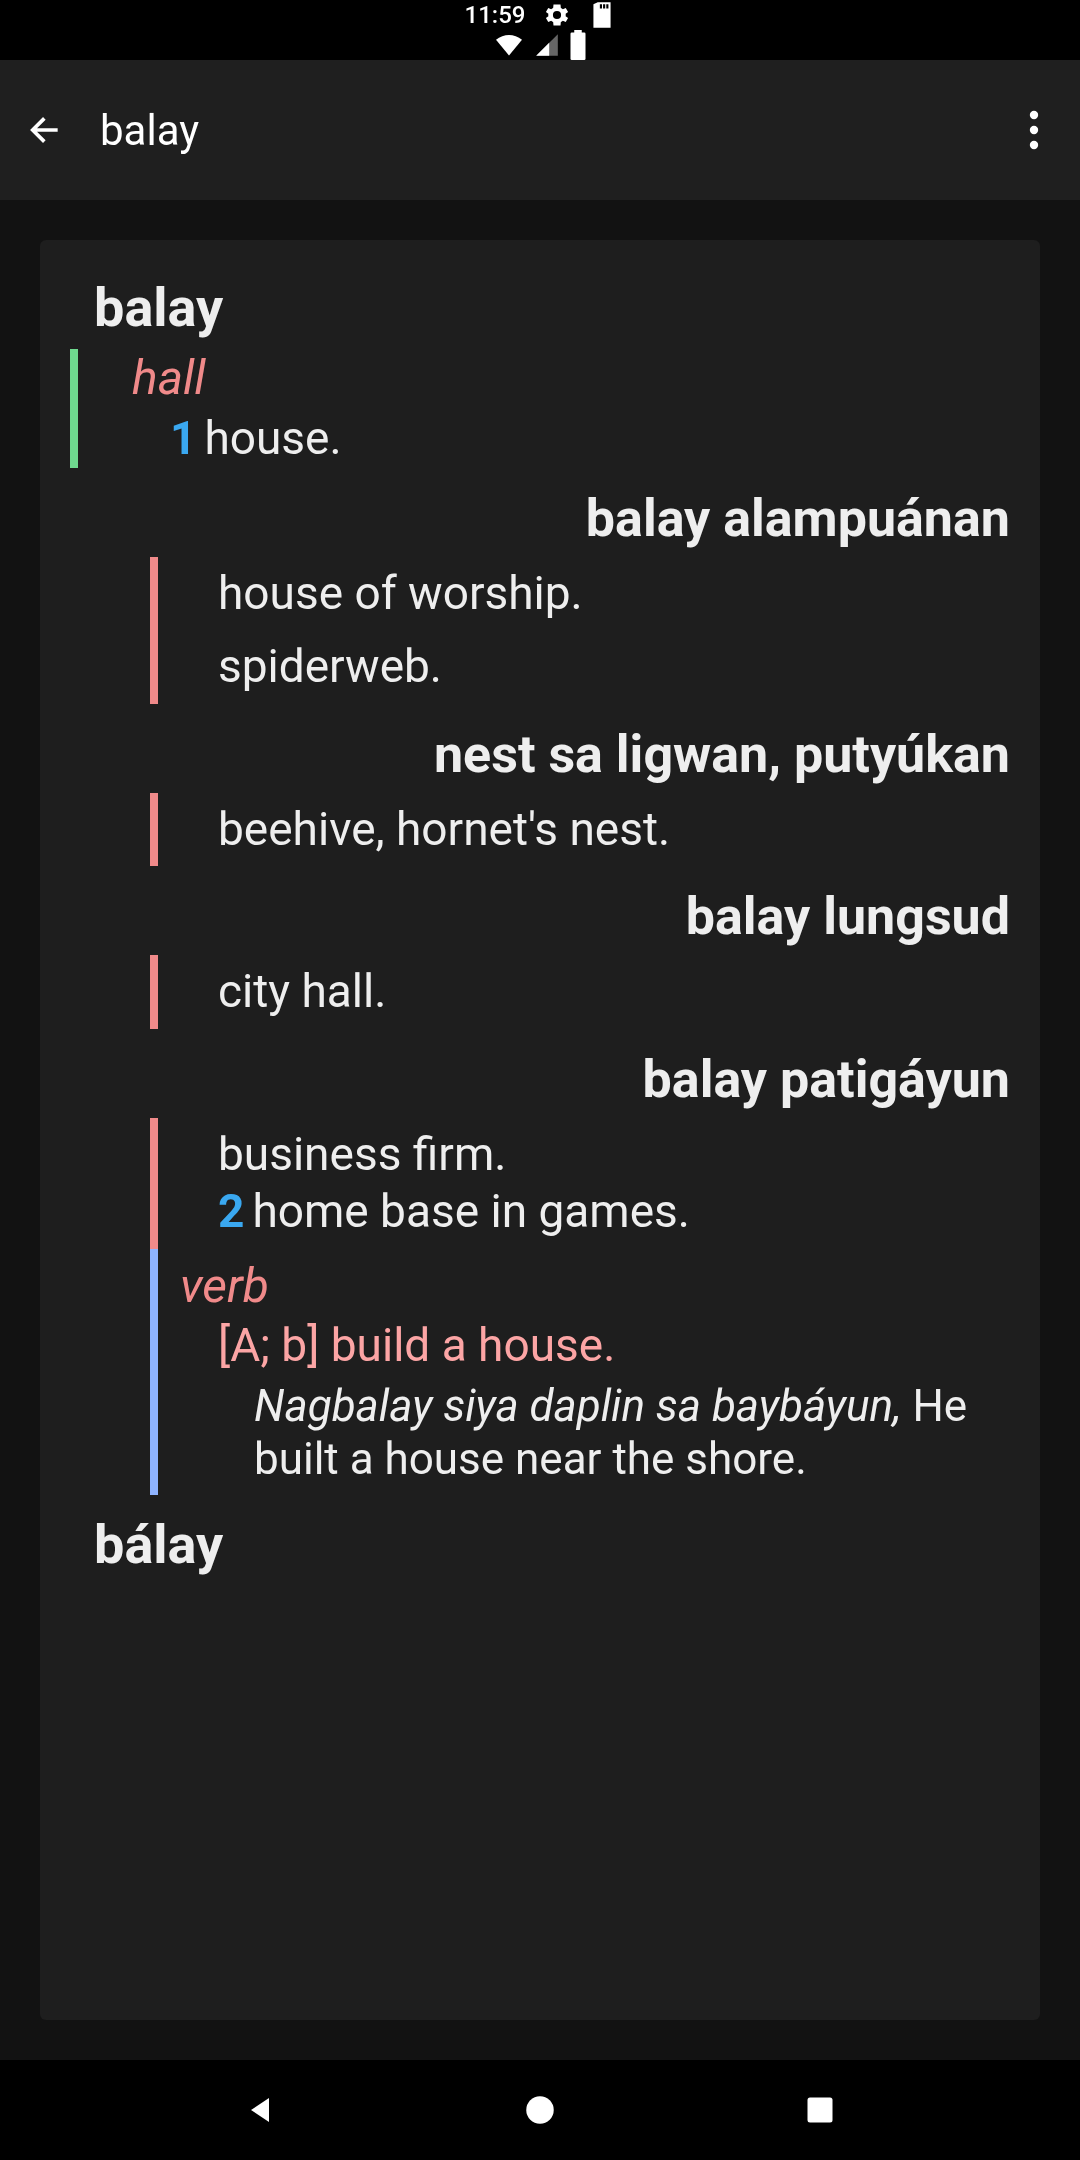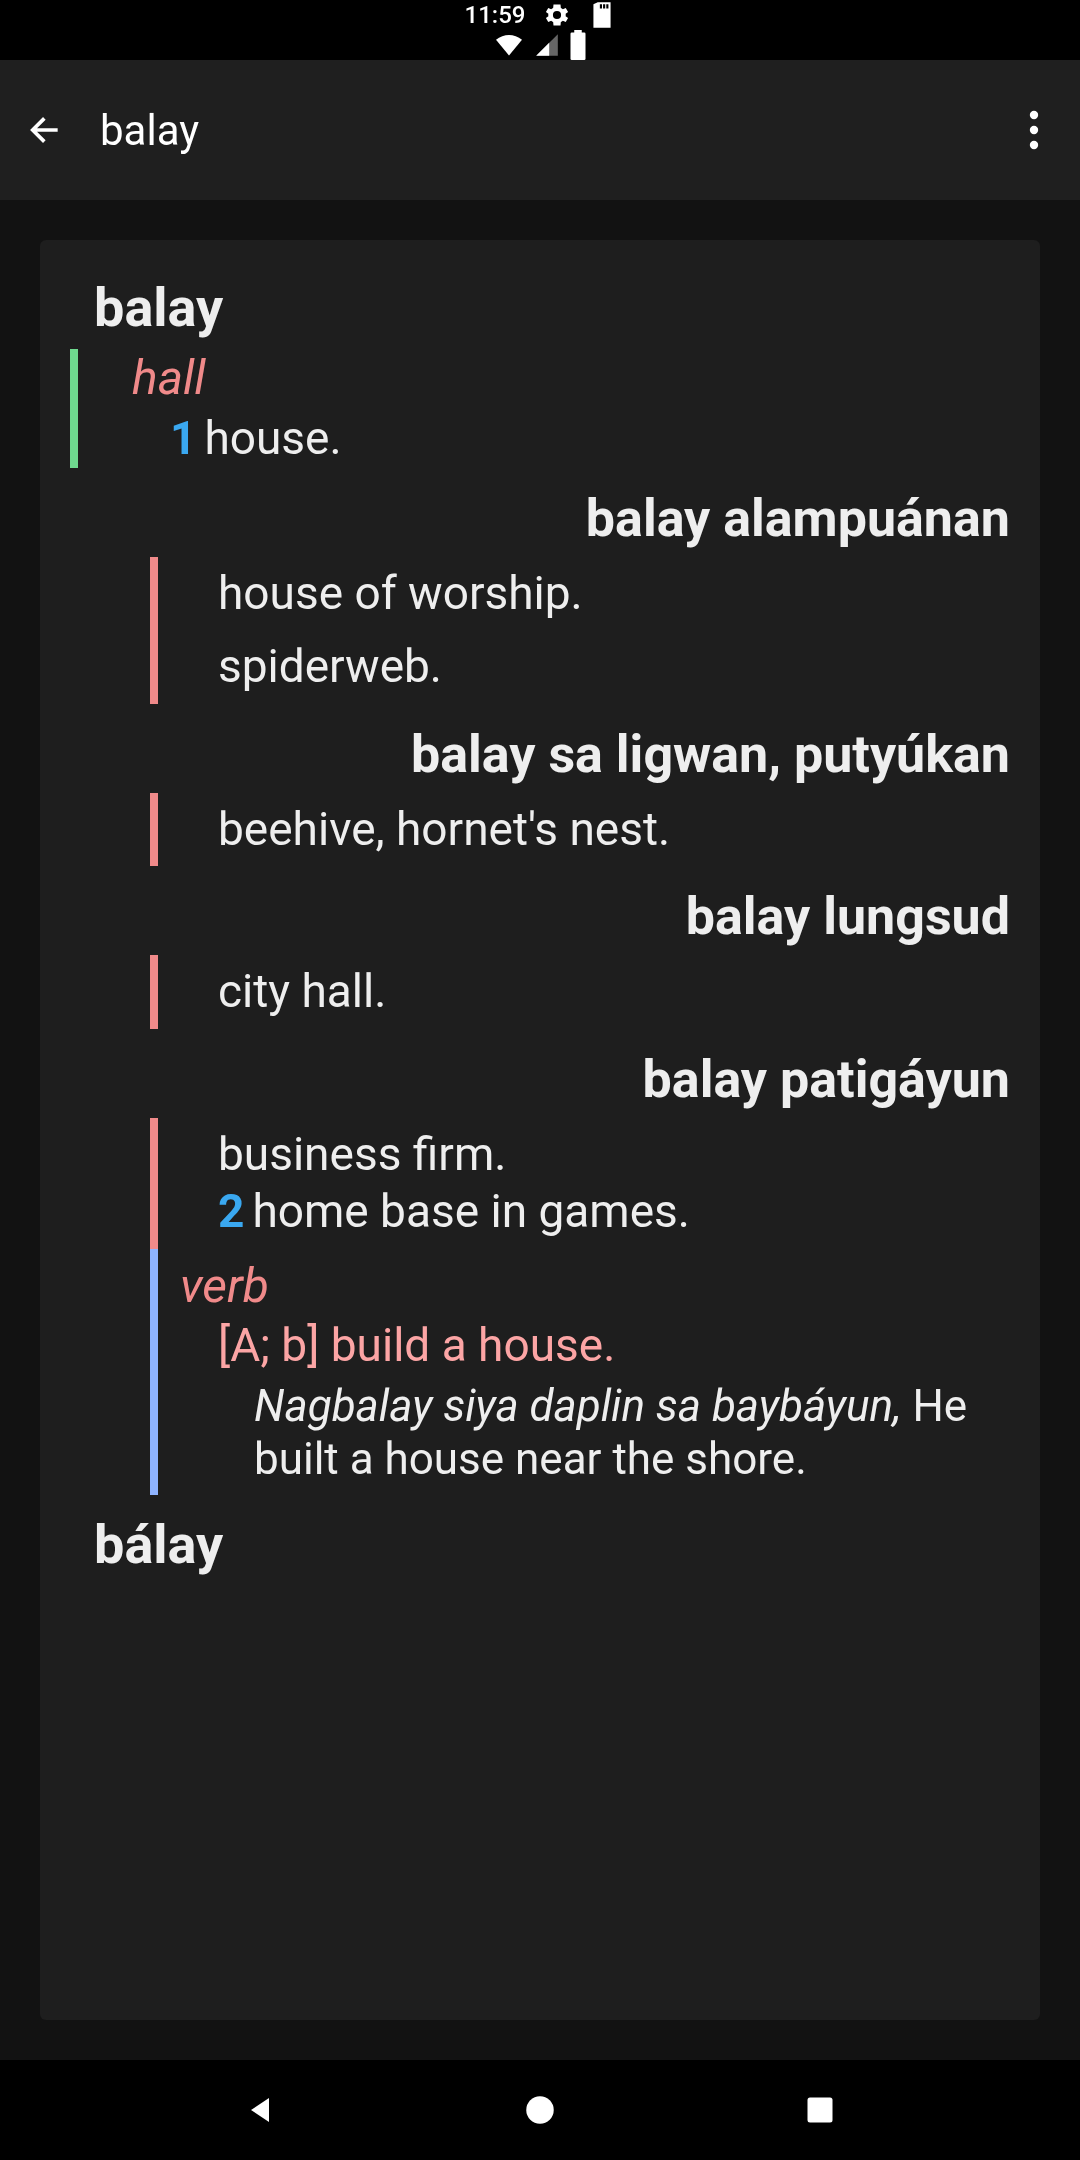--- a/index.html
+++ b/index.html
@@ -249,21 +249,21 @@
 
     <div class="sub-head">balay alampuánan</div>
     <div class="sub-block">
       <div class="sub-def">house of worship.</div>
     </div>
 
     <div class="sub-block">
       <div class="sub-def">spiderweb.</div>
     </div>
 
-    <div class="sub-head">balay sa ligwan, putyúkan</div>
+    <div class="sub-head">nest sa ligwan, putyúkan</div>
     <div class="sub-block">
       <div class="sub-def">beehive, hornet's nest.</div>
     </div>
 
     <div class="sub-head">balay lungsud</div>
     <div class="sub-block">
       <div class="sub-def">city hall.</div>
     </div>
 
     <div class="sub-head">balay patigáyun</div>

